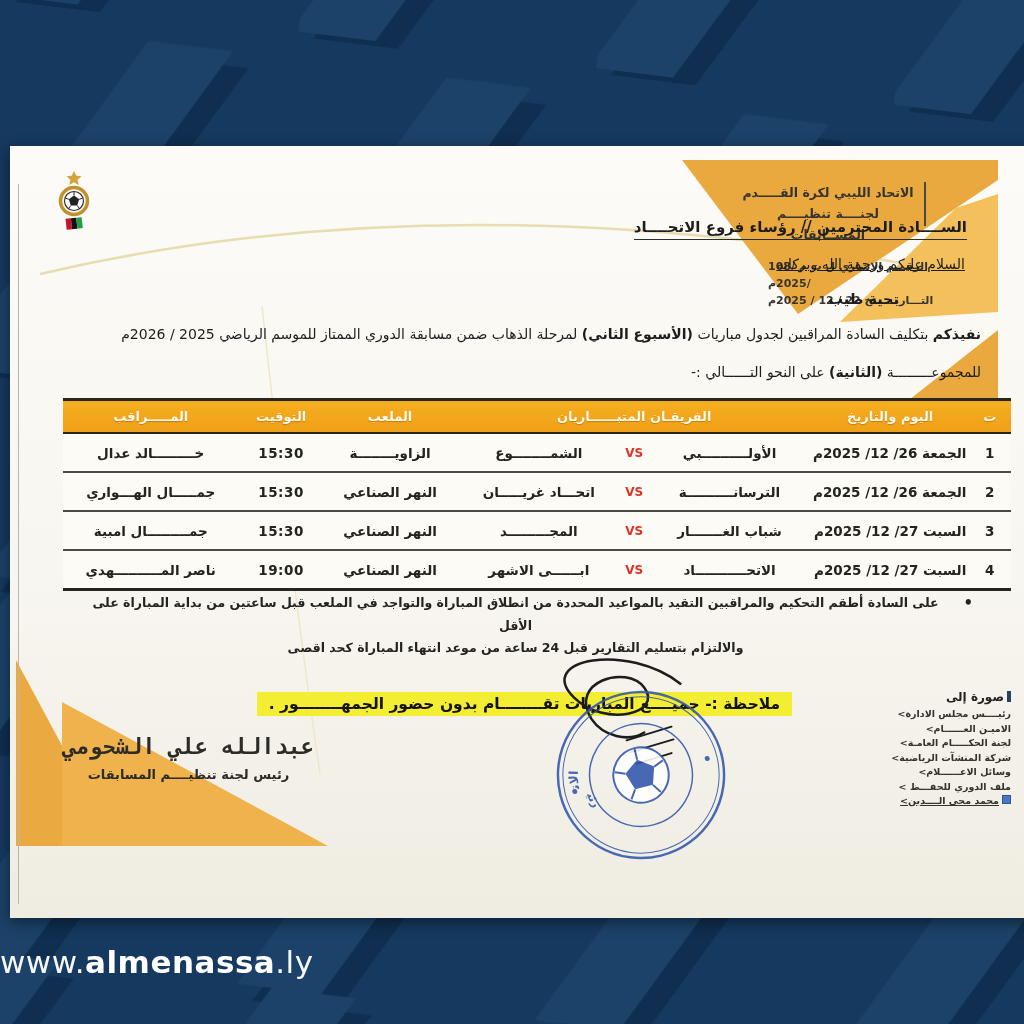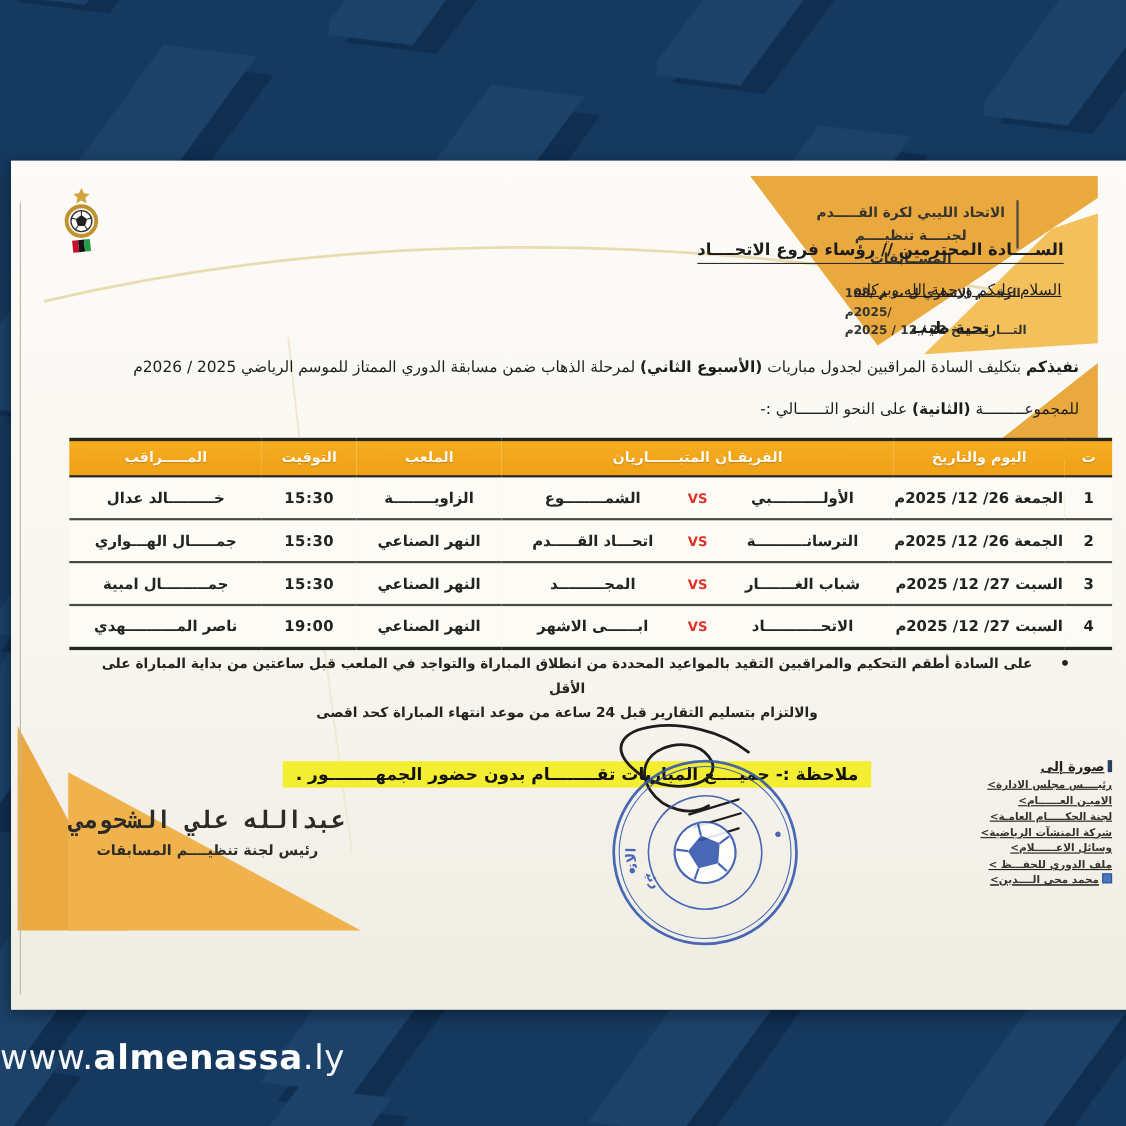--- a/index.html
+++ b/index.html
@@ -60,21 +60,21 @@
   
   .sig{position:absolute;right:712px;left:40px;top:588px;text-align:center;
     font-weight:bold;color:#2c2b26;}
   .sig .nm{font-size:22px;letter-spacing:.5px;font-family:Liberation Mono, monospace;}
   .sig .tl{font-size:13px;margin-top:6px;}
   svg.stamp{position:absolute;left:542px;right:auto;top:540px;width:178px;height:178px;
     transform:rotate(-14deg);opacity:.88;}
   svg.scribble{position:absolute;left:470px;top:508px;width:215px;height:118px;}
 
   
-  .copies{position:absolute;left:800px;right:28px;top:544px;text-align:right;direction:rtl;text-decoration:underline;}
+  .copies{position:absolute;left:800px;right:28px;top:544px;text-align:right;direction:rtl;}
   .copies-title{font-weight:bold;font-size:12px;color:#23231f;margin-bottom:3px;}
   .copies-title .mark{display:inline-block;width:4px;height:11px;background:#27415f;
     margin-left:3px;vertical-align:-1px;}
   .copy-item{font-weight:bold;font-size:9.5px;line-height:14.5px;color:#33322c;}
   .copy-item.last{text-decoration:underline;}
   .copy-item .sq{display:inline-block;width:7px;height:7px;background:#4a78c0;
     border:1px solid #2c5598;margin-left:3px;vertical-align:0;}
 
   
   .footer-url{position:absolute;left:0;right:0;top:944px;text-align:left;color:#fff;
@@ -176,21 +176,21 @@
           <td class="c-time">15:30</td>
           <td>خـــــــــالد عدال</td>
         </tr>
         <tr>
           <td class="c-num">2</td>
           <td class="c-date">الجمعة 26/ 12/ 2025م</td>
           <td>
               <div class="team-row">
                 <span class="t">الترسانــــــــــة</span>
                 <span class="vs">VS</span>
-                <span class="t">اتحـــاد القـــــدم</span>
+                <span class="t">اتحـــاد غريـــــان</span>
               </div>
             </td>
           <td>النهر الصناعي</td>
           <td class="c-time">15:30</td>
           <td>جمـــــال الهـــواري</td>
         </tr>
         <tr>
           <td class="c-num">3</td>
           <td class="c-date">السبت 27/ 12/ 2025م</td>
           <td>

